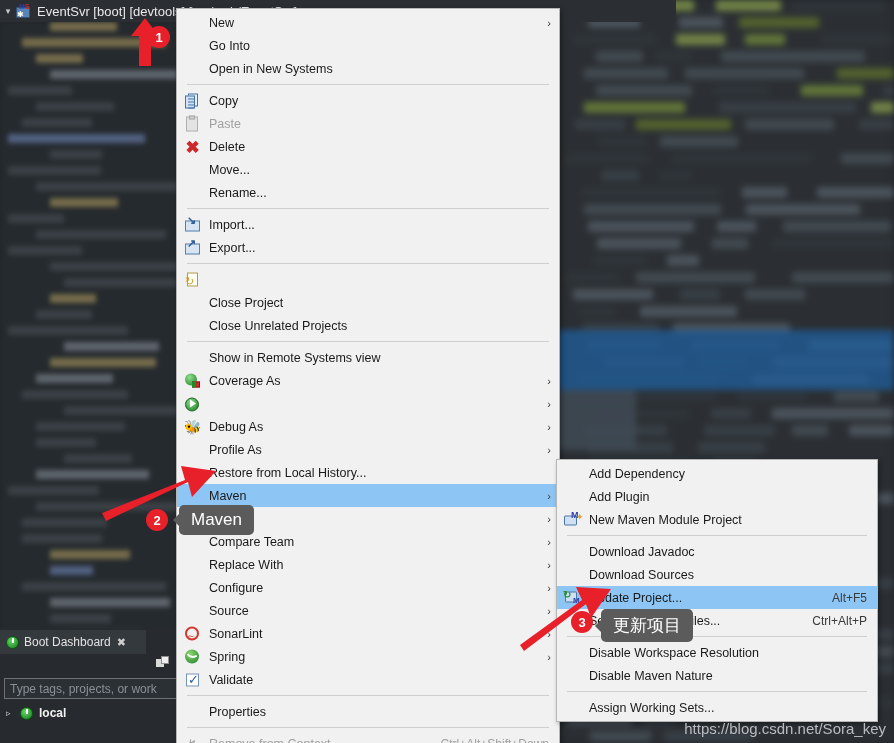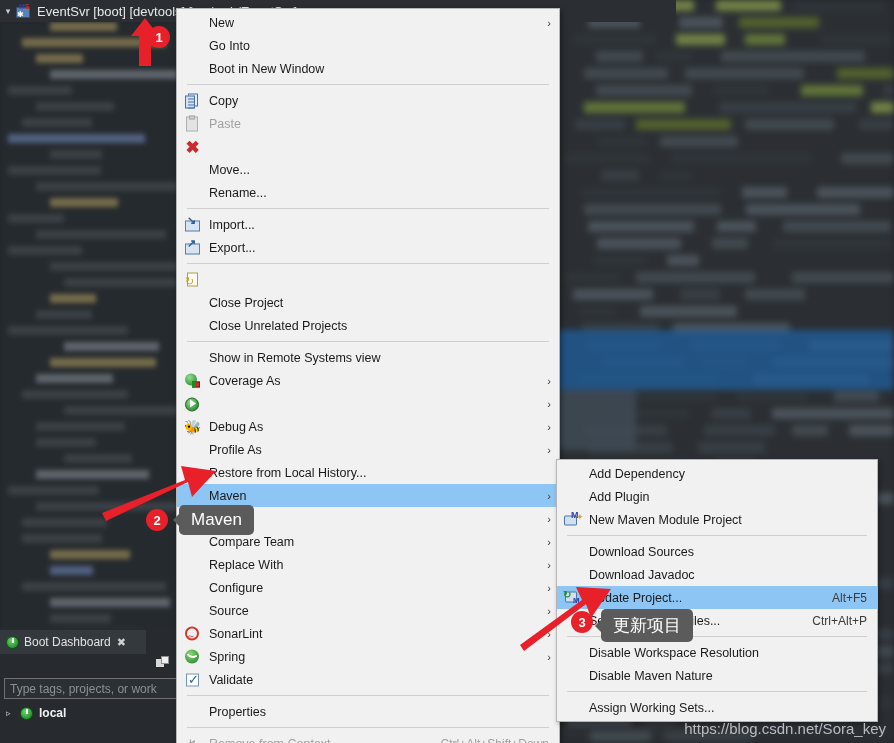--- a/index.html
+++ b/index.html
@@ -558,39 +558,40 @@
 
   <div class="menu" id="main-menu">
       <div class="mi">
         <span class="label">New</span>
         <span class="chev">›</span>
       </div>
       <div class="mi">
         <span class="label">Go Into</span>
       </div>
       <div class="mi">
-        <span class="label">Boot in New Window</span>
+        <span class="label">Open in New Systems</span>
       </div>
       <div class="sep"></div>
       <div class="mi">
         <span class="ico ico-copy">
           <span class="p1"></span>
           <span class="p2"></span>
         </span>
         <span class="label">Copy</span>
       </div>
       <div class="mi disabled">
         <span class="ico ico-paste">
           <span class="pb"></span>
           <span class="clip"></span>
         </span>
         <span class="label">Paste</span>
       </div>
       <div class="mi">
         <span class="ico ico-delete">✖</span>
+        <span class="label">Delete</span>
       </div>
       <div class="mi">
         <span class="label">Move...</span>
       </div>
       <div class="mi">
         <span class="label">Rename...</span>
       </div>
       <div class="sep"></div>
       <div class="mi">
         <span class="ico ico-imp">
@@ -720,24 +721,24 @@
       <div class="mi">
         <span class="ico ico-mvnmod">
           <span class="f"></span>
           <span class="m">M</span>
           <span class="s">✦</span>
         </span>
         <span class="label">New Maven Module Project</span>
       </div>
       <div class="sep"></div>
       <div class="mi">
+        <span class="label">Download Javadoc</span>
+      </div>
+      <div class="mi">
         <span class="label">Download Sources</span>
-      </div>
-      <div class="mi">
-        <span class="label">Download Javadoc</span>
       </div>
       <div class="mi hl">
         <span class="ico ico-update">
           <span class="f"></span>
           <span class="a">↻</span>
           <span class="m">M</span>
         </span>
         <span class="label">Update Project...</span>
         <span class="accel">Alt+F5</span>
       </div>

